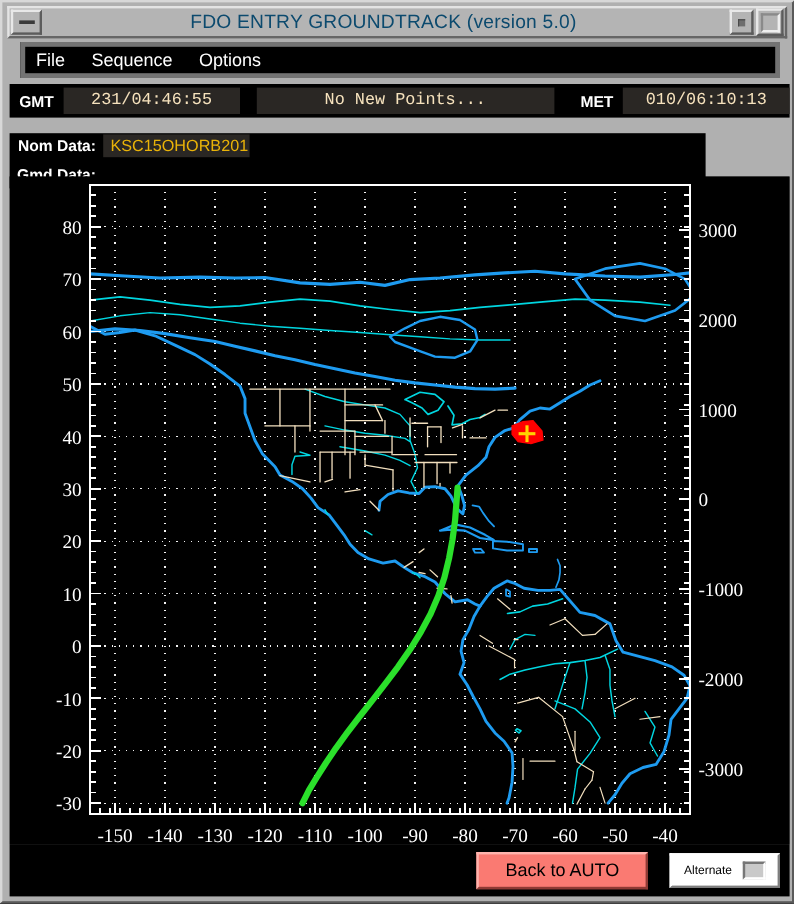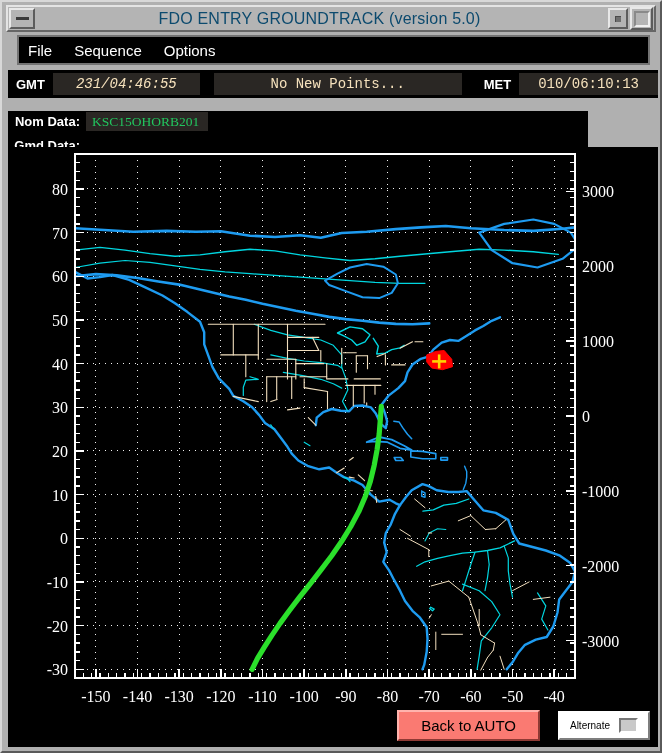--- a/index.html
+++ b/index.html
@@ -35,42 +35,42 @@
          border-top:2px solid #e8e8e8;border-left:2px solid #e8e8e8;
          border-right:2px solid #5c5c5c;border-bottom:2px solid #5c5c5c;
          box-sizing:border-box;display:flex;align-items:center;justify-content:center;}
   .tb-lg i{display:block;width:12px;height:12px;background:#b4b4b4;
            border-top:2px solid #8a8a8a;border-left:2px solid #8a8a8a;
            border-right:2px solid #efefef;border-bottom:2px solid #efefef;}
 
   
   .menubar{position:absolute;left:15px;top:33px;width:633px;height:30px;
            background:#000;display:flex;align-items:center;
-           border:2px solid #737373;box-sizing:border-box;}
+           border:4px solid #737373;box-sizing:border-box;}
   .menu-item{color:#fff;font-size:15px;padding:2px 9px;margin-right:4px;
              font-family:"Liberation Sans",sans-serif;white-space:nowrap;cursor:default;}
 
   
   .strip{position:absolute;left:6px;top:68px;width:650px;height:28px;
          background:#000;display:flex;align-items:center;box-sizing:border-box;}
   .lbl{color:#fff;font-size:13px;font-weight:bold;font-family:"Liberation Sans",sans-serif;
        padding:0 8px;white-space:nowrap;}
   .fld{background:#2a2724;color:#f6e2bd;font-size:14px;
        font-family:"Liberation Mono",monospace;height:22px;line-height:22px;
        text-align:center;white-space:nowrap;}
-  #gmt-value{width:148px;font-style:italic;}
+  #gmt-value{width:148px;}
   #status-value{width:250px;margin-left:14px;}
   #met-value{width:140px;}
 
   
   .datawrap{position:absolute;left:6px;top:109px;width:580px;height:46px;background:#000;}
   .drow{display:flex;align-items:center;height:21px;}
   .drow .lbl{width:72px;text-align:right;padding:0 6px 0 0;font-size:13px;}
-  .dfld{background:#2a2724;color:#22c55e;font-size:13.5px;
-        font-family:Liberation Serif, serif;height:19px;line-height:19px;
+  .dfld{background:#2a2724;color:#eab308;font-size:13.5px;
+        font-family:Liberation Sans, sans-serif;height:19px;line-height:19px;
         white-space:nowrap;padding:0 6px;}
   #nom-value{width:110px;}
   #gmd-value{width:530px;text-align:center;}
 
   
   .plotarea{position:absolute;left:6px;top:145px;width:650px;height:557px;
             background:#000;overflow:hidden;}
   .plotarea svg{display:block;}
 
   

